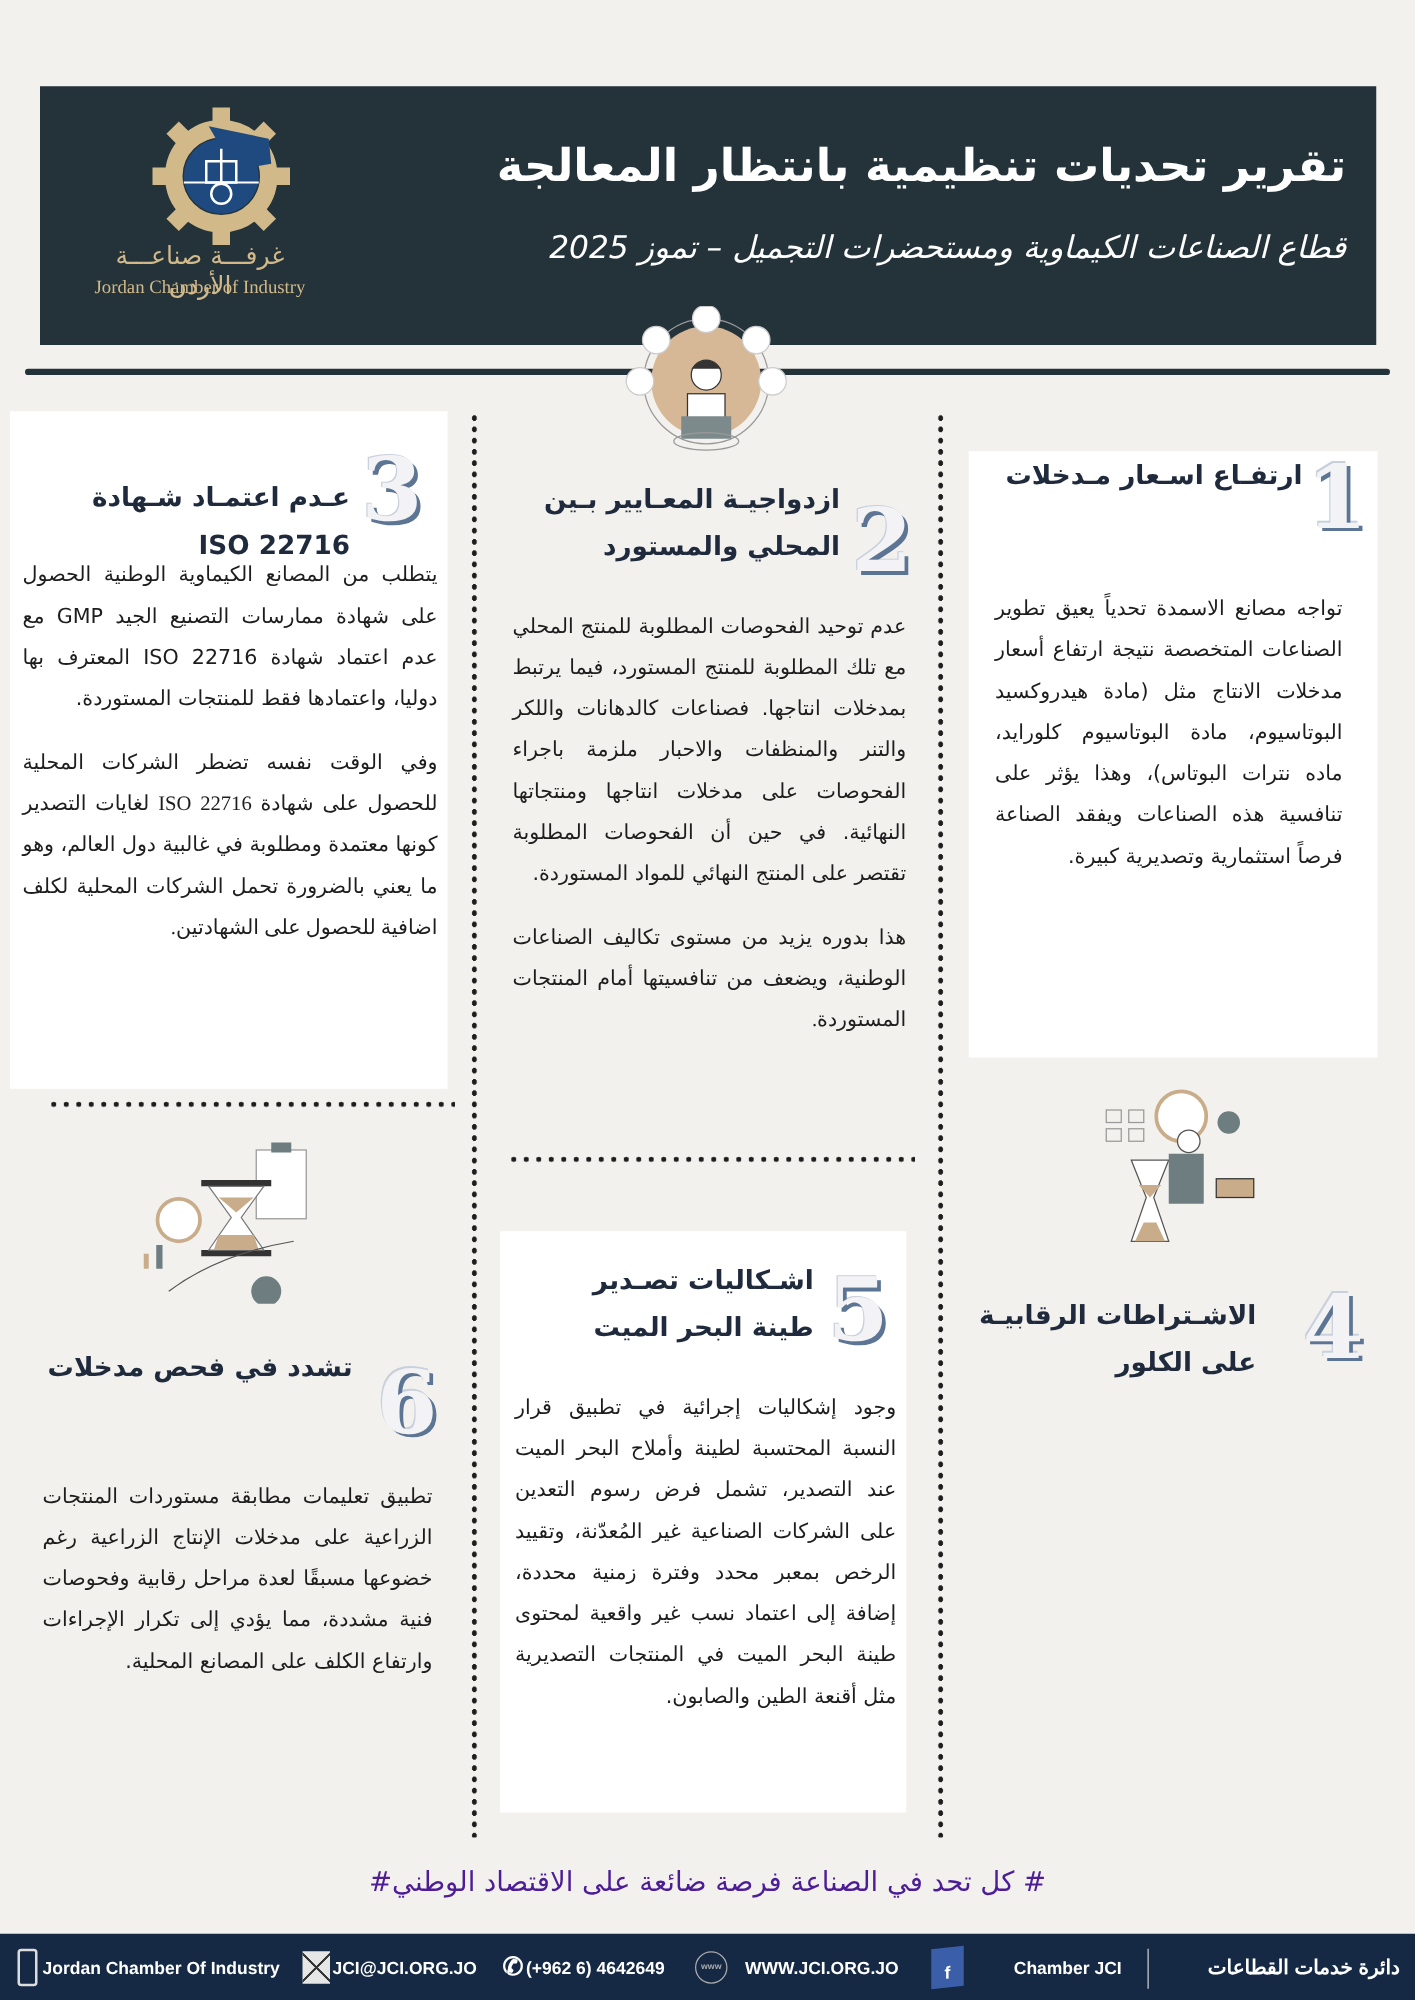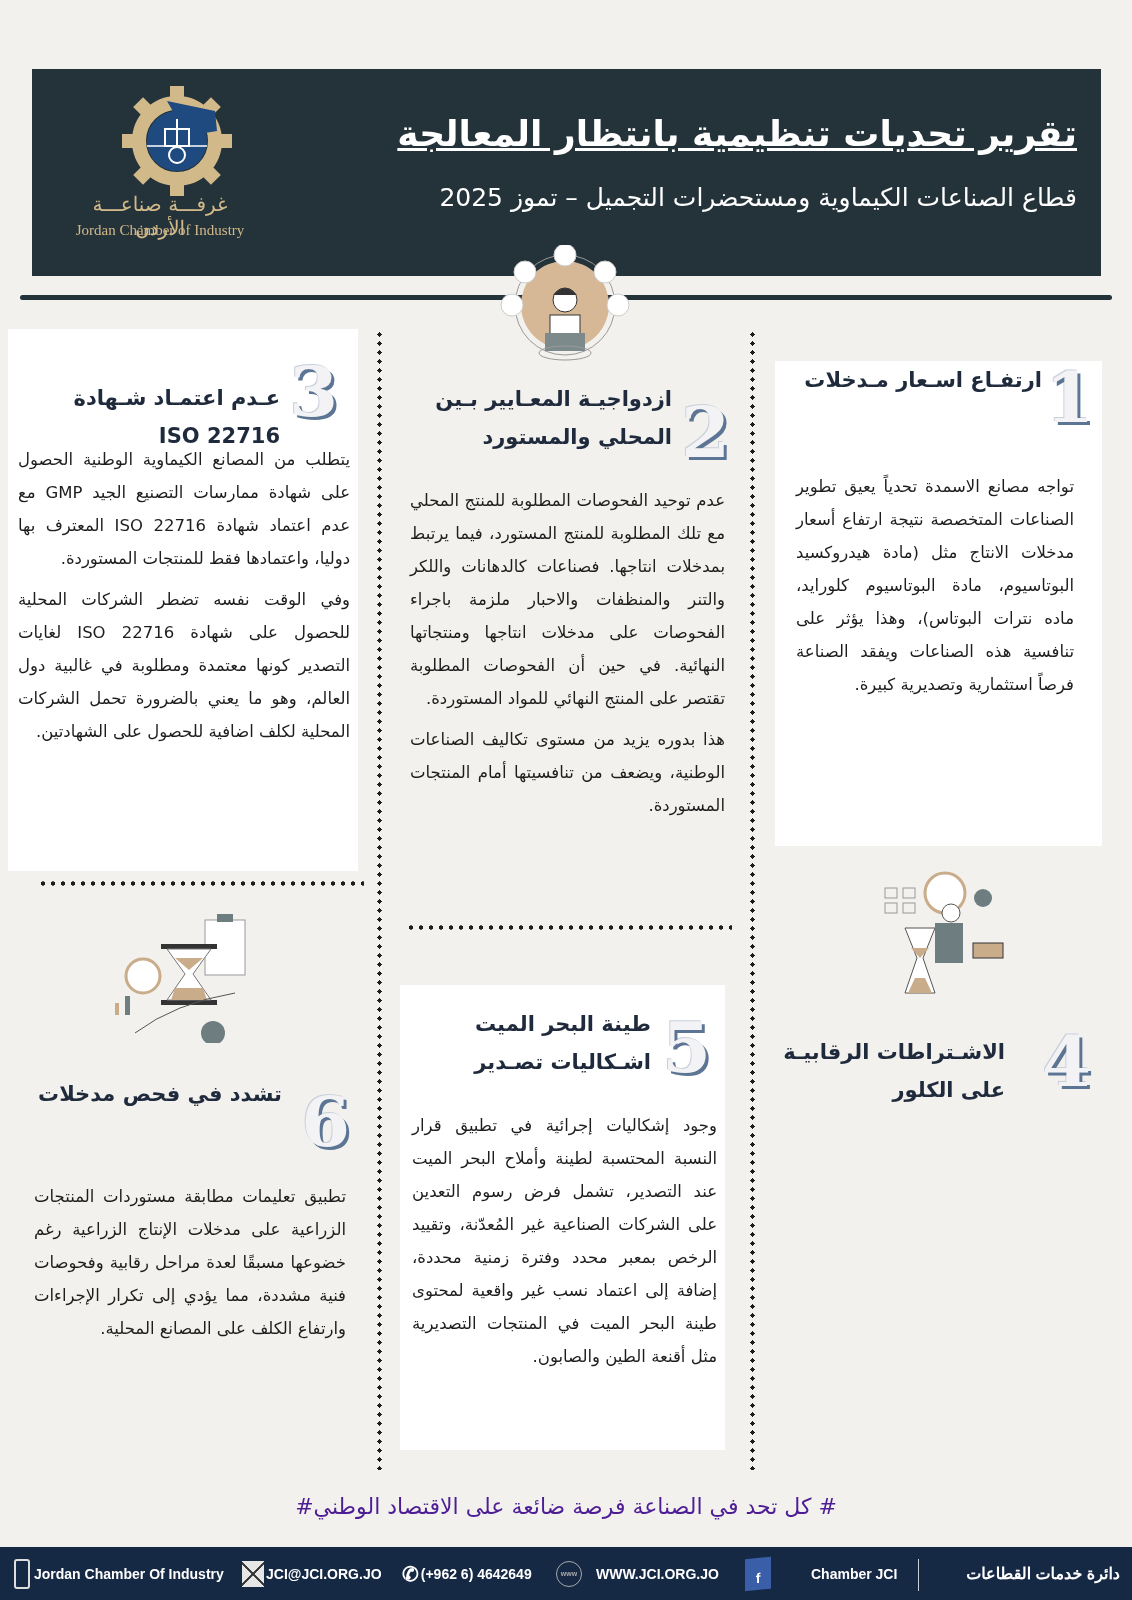--- a/index.html
+++ b/index.html
@@ -5,25 +5,25 @@
     * { box-sizing: border-box; margin: 0; padding: 0; }
     html, body { width: 1132px; height: 1600px; background: #f3f1ee; overflow: hidden; }
     body { position: relative; font-family: "DejaVu Sans", sans-serif; color: #1d1d1d; }
 
     .header {
       position: absolute; left: 32px; top: 69px; width: 1069px; height: 207px;
       background: #243239;
     }
     .header-title {
       position: absolute; right: 24px; top: 44px; direction: rtl;
-      color: #ffffff; font-size: 36px; font-weight: bold; white-space: nowrap; text-decoration: underline;
+      color: #ffffff; font-size: 36px; font-weight: bold; white-space: nowrap;
     }
     .header-subtitle {
       position: absolute; right: 24px; top: 114px; direction: rtl;
-      color: #ffffff; font-size: 25px; white-space: nowrap;
+      color: #ffffff; font-size: 25px; white-space: nowrap; font-style: italic;
     }
     .logo { position: absolute; left: 75px; top: 12px; width: 140px; height: 160px; }
     .logo-ar {
       position: absolute; left: 38px; top: 123px; width: 180px; text-align: center;
       color: #d2b98a; font-family: "DejaVu Serif", serif; font-size: 20px; direction: rtl;
     }
     .logo-en {
       position: absolute; left: 28px; top: 153px; width: 200px; text-align: center;
       color: #d2b98a; font-family: "Liberation Serif", serif; font-size: 15px;
     }
@@ -52,21 +52,21 @@
       text-shadow: 3px 3px 0 #5d7594, -1px -1px 0 #c8d0dc;
     }
     .card-title {
       position: absolute; direction: rtl; text-align: right;
       color: #1f2a3c; font-size: 21px; font-weight: bold; line-height: 38px;
     }
     .card-body {
       position: absolute; direction: rtl; text-align: justify; text-align-last: right;
       color: #1d1d1d; font-size: 16.5px; line-height: 33px;
     }
-    .card-body p + p { margin-top: 8px; }
+    .card-body p + p { margin-top: 18px; font-family: Liberation Serif, serif; }
 
     .illus { position: absolute; }
 
     .hashtag {
       position: absolute; top: 1494px; left: 0; width: 1132px; text-align: center;
       direction: rtl; font-size: 22px; color: #4c1d95;
     }
 
     .footer {
       position: absolute; left: 0; top: 1547px; width: 1132px; height: 53px;
@@ -189,22 +189,22 @@
   <div class="card-num" style="right:14px; top:2px;">4</div>
   <div class="card-title" style="right:100px; top:8px; width:230px;">
     <div>الاشـتراطات الرقابيـة</div>
     <div>على الكلور</div>
   </div>
 </div>
 
 <div class="card white" style="left:400px; top:985px; width:325px; height:465px;">
   <div class="card-num" style="right:14px; top:28px;">5</div>
   <div class="card-title" style="right:74px; top:20px; width:240px;">
+    <div>اشـكاليات تصـدير</div>
     <div>طينة البحر الميت</div>
-    <div>اشـكاليات تصـدير</div>
   </div>
   <div class="card-body" style="right:8px; top:124px; width:305px;">
     <p>وجود إشكاليات إجرائية في تطبيق قرار النسبة المحتسبة لطينة وأملاح البحر الميت عند التصدير، تشمل فرض رسوم التعدين على الشركات الصناعية غير المُعدّنة، وتقييد الرخص بمعبر محدد وفترة زمنية محددة، إضافة إلى اعتماد نسب غير واقعية لمحتوى طينة البحر الميت في المنتجات التصديرية مثل أقنعة الطين والصابون.</p>
   </div>
 </div>
 
 <div class="illus" style="left:105px; top:908px; width:150px; height:135px;">
   <svg width="150" height="135" viewBox="0 0 150 135">
     <rect x="100" y="12" width="40" height="55" fill="#fff" stroke="#999"></rect>
     <rect x="112" y="6" width="16" height="8" fill="#6d7d80"></rect>

